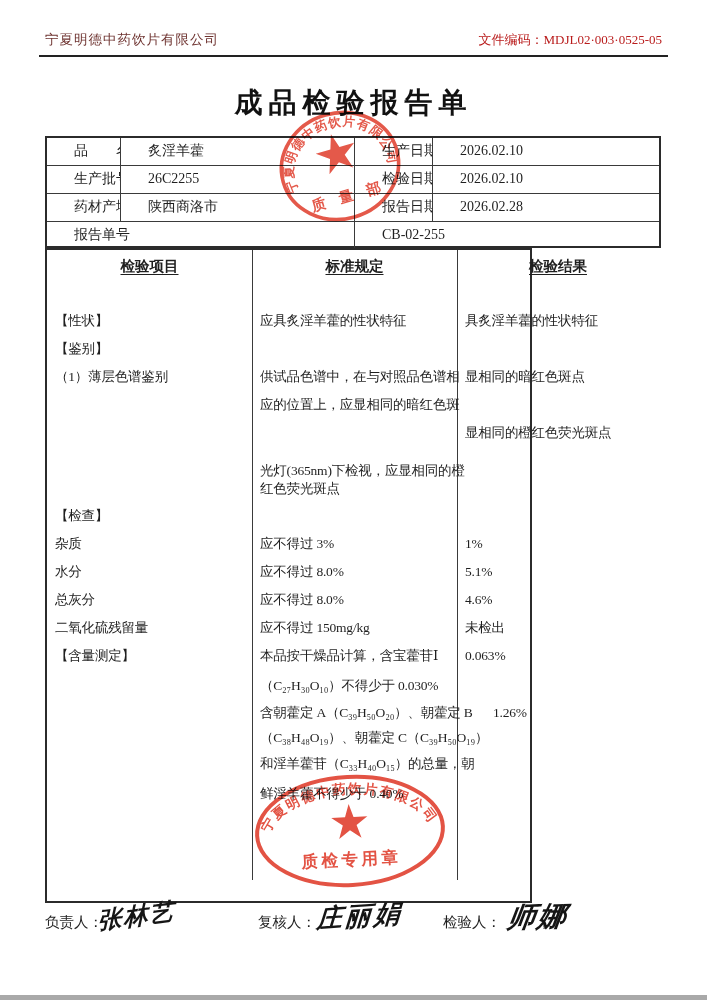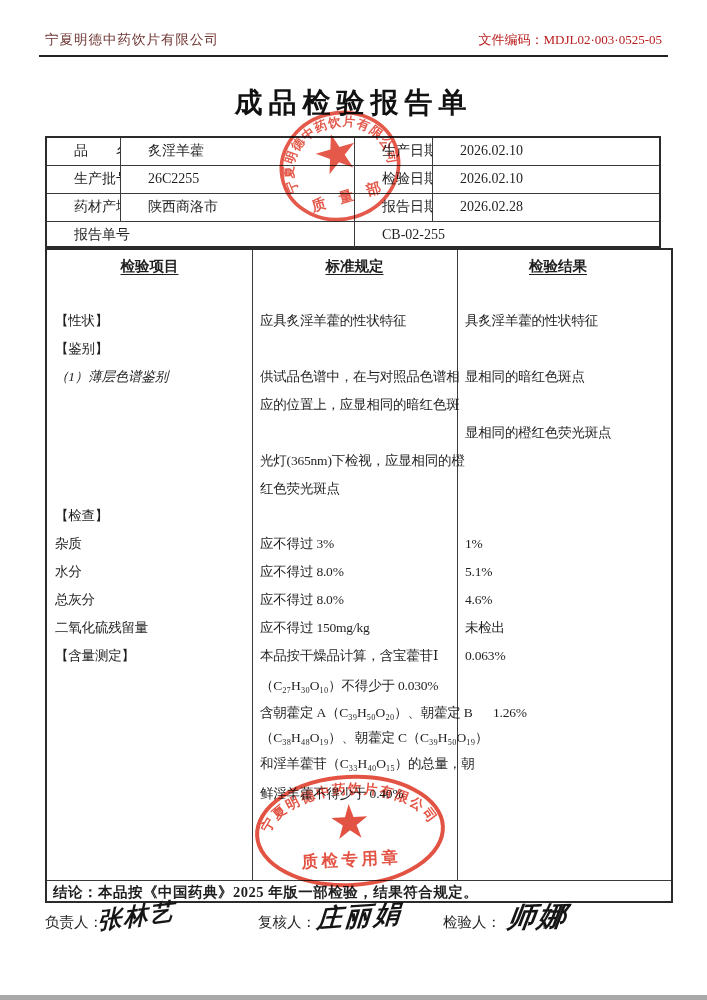--- a/index.html
+++ b/index.html
@@ -13,21 +13,21 @@
          font-weight:bold;letter-spacing:6px;color:#111;}
   
   .info{position:absolute;left:45px;top:136px;width:616px;height:112px;border:2px solid #2b2b2b;
         box-sizing:border-box;}
   .irow{display:grid;grid-template-columns:74px 234px 78px 226px;height:27px;line-height:26px;
         border-bottom:1px solid #3a3a3a;font-size:14px;}
   .irow.last{border-bottom:none;grid-template-columns:308px 304px;}
   .icell{padding-left:27px;border-right:1px solid #3a3a3a;white-space:nowrap;overflow:hidden;}
   .icell.end{border-right:none;}
   
-  .main{position:absolute;left:45px;top:248px;width:628px;height:655px;border:2px solid #2b2b2b;
+  .main{position:absolute;left:45px;top:248px;width:487px;height:655px;border:2px solid #2b2b2b;
         box-sizing:border-box;}
   .mt-body{position:relative;height:630px;}
   .vsep{position:absolute;top:0;width:1px;height:630px;background:#3a3a3a;}
   .vsep.v1{left:205px}.vsep.v2{left:410px}
   .mth{position:absolute;top:7px;font-size:14.5px;font-weight:600;text-align:center;
        text-decoration:underline;text-underline-offset:3px;}
   .mth.h0{left:0;width:205px}.mth.h1{left:205px;width:205px}.mth.h2{left:410px;width:202px}
   .tline{position:absolute;font-size:13.5px;white-space:nowrap;letter-spacing:-0.2px;line-height:17px;}
   .tline.c0{left:8px}.tline.c1{left:213px}.tline.c2{left:418px}
   .concl{border-top:1px solid #3a3a3a;height:22px;line-height:22px;font-size:14.5px;
@@ -79,31 +79,31 @@
   <div class="main">
     <div class="mt-body">
       <div class="vsep v1"></div>
       <div class="vsep v2"></div>
       <div class="mth h0">检验项目</div>
       <div class="mth h1">标准规定</div>
       <div class="mth h2">检验结果</div>
 
     <div class="tline c0" style="top: 62px;">【性状】</div>
         <div class="tline c0" style="top: 90px;">【鉴别】</div>
-        <div class="tline c0" style="top: 118px; font-style: italic;">（1）薄层色谱鉴别</div>
+        <div class="tline c0" style="top: 118px;">（1）薄层色谱鉴别</div>
         <div class="tline c0" style="top: 257px;">【检查】</div>
         <div class="tline c0" style="top: 285px;">杂质</div>
         <div class="tline c0" style="top: 313px;">水分</div>
         <div class="tline c0" style="top: 341px;">总灰分</div>
         <div class="tline c0" style="top: 369px;">二氧化硫残留量</div>
         <div class="tline c0" style="top: 397px;">【含量测定】</div>
         <div class="tline c1" style="top: 62px;">应具炙淫羊藿的性状特征</div>
         <div class="tline c1" style="top: 118px;">供试品色谱中，在与对照品色谱相</div>
         <div class="tline c1" style="top: 146px;">应的位置上，应显相同的暗红色斑</div>
-        <div class="tline c1" style="top: 202px;">光灯(365nm)下检视，应显相同的橙</div>
+        <div class="tline c1" style="top: 212px;">光灯(365nm)下检视，应显相同的橙</div>
         <div class="tline c1" style="top: 230px;">红色荧光斑点</div>
         <div class="tline c1" style="top: 285px;">应不得过 3%</div>
         <div class="tline c1" style="top: 313px;">应不得过 8.0%</div>
         <div class="tline c1" style="top: 341px;">应不得过 8.0%</div>
         <div class="tline c1" style="top: 369px;">应不得过 150mg/kg</div>
         <div class="tline c1" style="top: 397px;">本品按干燥品计算，含宝藿苷Ⅰ</div>
         <div class="tline c1" style="top: 427px;">（C₂₇H₃₀O₁₀）不得少于 0.030%</div>
         <div class="tline c1" style="top: 454px;">含朝藿定 A（C₃₉H₅₀O₂₀）、朝藿定 B</div>
         <div class="tline c1" style="top: 479px;">（C₃₈H₄₈O₁₉）、朝藿定 C（C₃₉H₅₀O₁₉）</div>
         <div class="tline c1" style="top: 505px;">和淫羊藿苷（C₃₃H₄₀O₁₅）的总量，朝</div>
@@ -111,21 +111,20 @@
         <div class="tline c2" style="top: 62px;">具炙淫羊藿的性状特征</div>
         <div class="tline c2" style="top: 118px;">显相同的暗红色斑点</div>
         <div class="tline c2" style="top: 174px;">显相同的橙红色荧光斑点</div>
         <div class="tline c2" style="top: 285px;">1%</div>
         <div class="tline c2" style="top: 313px;">5.1%</div>
         <div class="tline c2" style="top: 341px;">4.6%</div>
         <div class="tline c2" style="top: 369px;">未检出</div>
         <div class="tline c2" style="top: 397px;">0.063%</div>
         <div class="tline c2" style="top: 454px; padding-left: 28px;">1.26%</div>
       </div>
-    <div class="concl">结论：本品按《中国药典》2025 年版一部检验，结果符合规定。</div>
   </div>
 
   <div class="sig-label" style="left:45px">负责人：</div>
   <div class="sig-name" style="left:98px;top:905px;font-size:24px;transform:rotate(-7deg) skewX(-6deg);letter-spacing:2px;">张林艺</div>
   <div class="sig-label" style="left:258px">复核人：</div>
   <div class="sig-name" style="left:315px;top:902px;font-size:26px;transform:rotate(-4deg) skewX(-8deg);letter-spacing:3px;">庄丽娟</div>
   <div class="sig-label" style="left:443px">检验人：</div>
   <div class="sig-name" style="left:505px;top:899px;font-size:28px;transform:rotate(-2deg) skewX(-10deg);letter-spacing:2px;">师娜</div>
 
   <svg class="stamp" style="left:272px;top:96px;transform:rotate(-16deg);opacity:0.85" width="136" height="140" viewBox="-68 -70 136 140">

